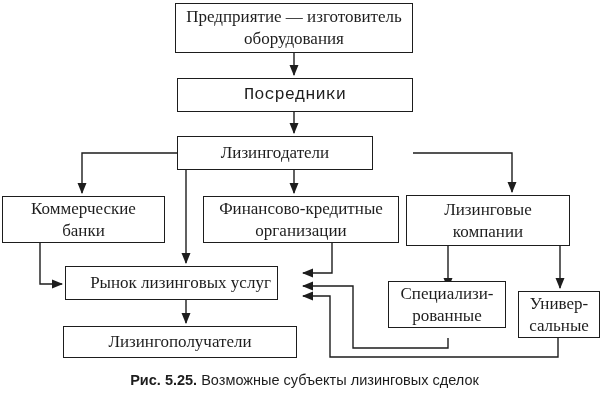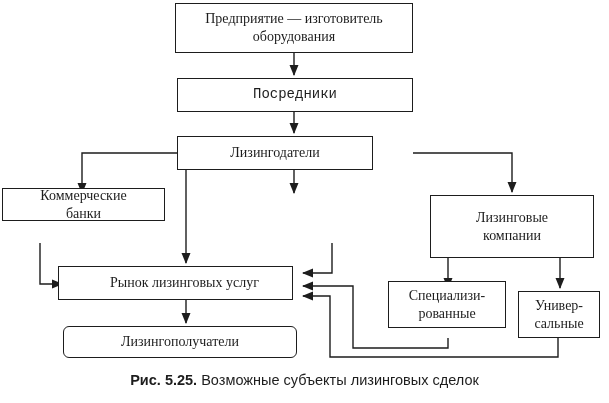--- a/index.html
+++ b/index.html
@@ -15,21 +15,21 @@
     position: absolute;
     left: 0; top: 0;
     width: 609px; height: 403px;
   }
   .node {
     position: absolute;
     box-sizing: border-box;
     border: 1.4px solid #1d1d1d;
     background: #ffffff;
     color: #1d1d1d;
-    font-size: 14px;
+    font-size: 17px;
     line-height: 1.28;
     text-align: center;
     display: flex;
     align-items: center;
     justify-content: center;
     white-space: pre-line;
   }
   .caption {
     position: absolute;
     left: 0;
@@ -70,30 +70,32 @@
     </g>
   </svg>
 
   <div class="node" style="left:175px; top:3px;   width:238px; height:50px;">Предприятие — изготовитель
 оборудования</div>
 
   <div class="node" style="left:177px; top:78px;  width:236px; height:34px;font-family:Liberation Mono, monospace;">Посредники</div>
 
   <div class="node" style="left:177px; top:136px; width:196px; height:34px;">Лизингодатели</div>
 
-  <div class="node" style="left:2px;   top:188px; width:163px; height:33px;">Коммерческие
+  <div class="node" style="left:2px;   top:196px; width:163px; height:47px;">Коммерческие
 банки</div>
 
+  <div class="node" style="left:203px; top:196px; width:196px; height:47px;">Финансово-кредитные
+организации</div>
 
-  <div class="node" style="left:430px; top:195px; width:164px; height:63px;">Лизинговые
+  <div class="node" style="left:406px; top:195px; width:164px; height:51px;">Лизинговые
 компании</div>
 
-  <div class="node" style="left:58px;  top:266px; width:235px; height:34px;padding-left:18px;">Рынок лизинговых услуг</div>
+  <div class="node" style="left:65px;  top:266px; width:213px; height:34px;padding-left:18px;">Рынок лизинговых услуг</div>
 
-  <div class="node" style="left:63px;  top:326px; width:234px; height:32px;border-radius:6px;">Лизингополучатели</div>
+  <div class="node" style="left:63px;  top:326px; width:234px; height:32px;">Лизингополучатели</div>
 
   <div class="node" style="left:388px; top:281px; width:118px; height:47px;">Специализи-
 рованные</div>
 
   <div class="node" style="left:518px; top:291px; width:82px;  height:47px;">Универ-
 сальные</div>
 
   <div class="caption">
     <span class="cap-label">Рис. 5.25.</span>
     <span>Возможные субъекты лизинговых сделок</span>

